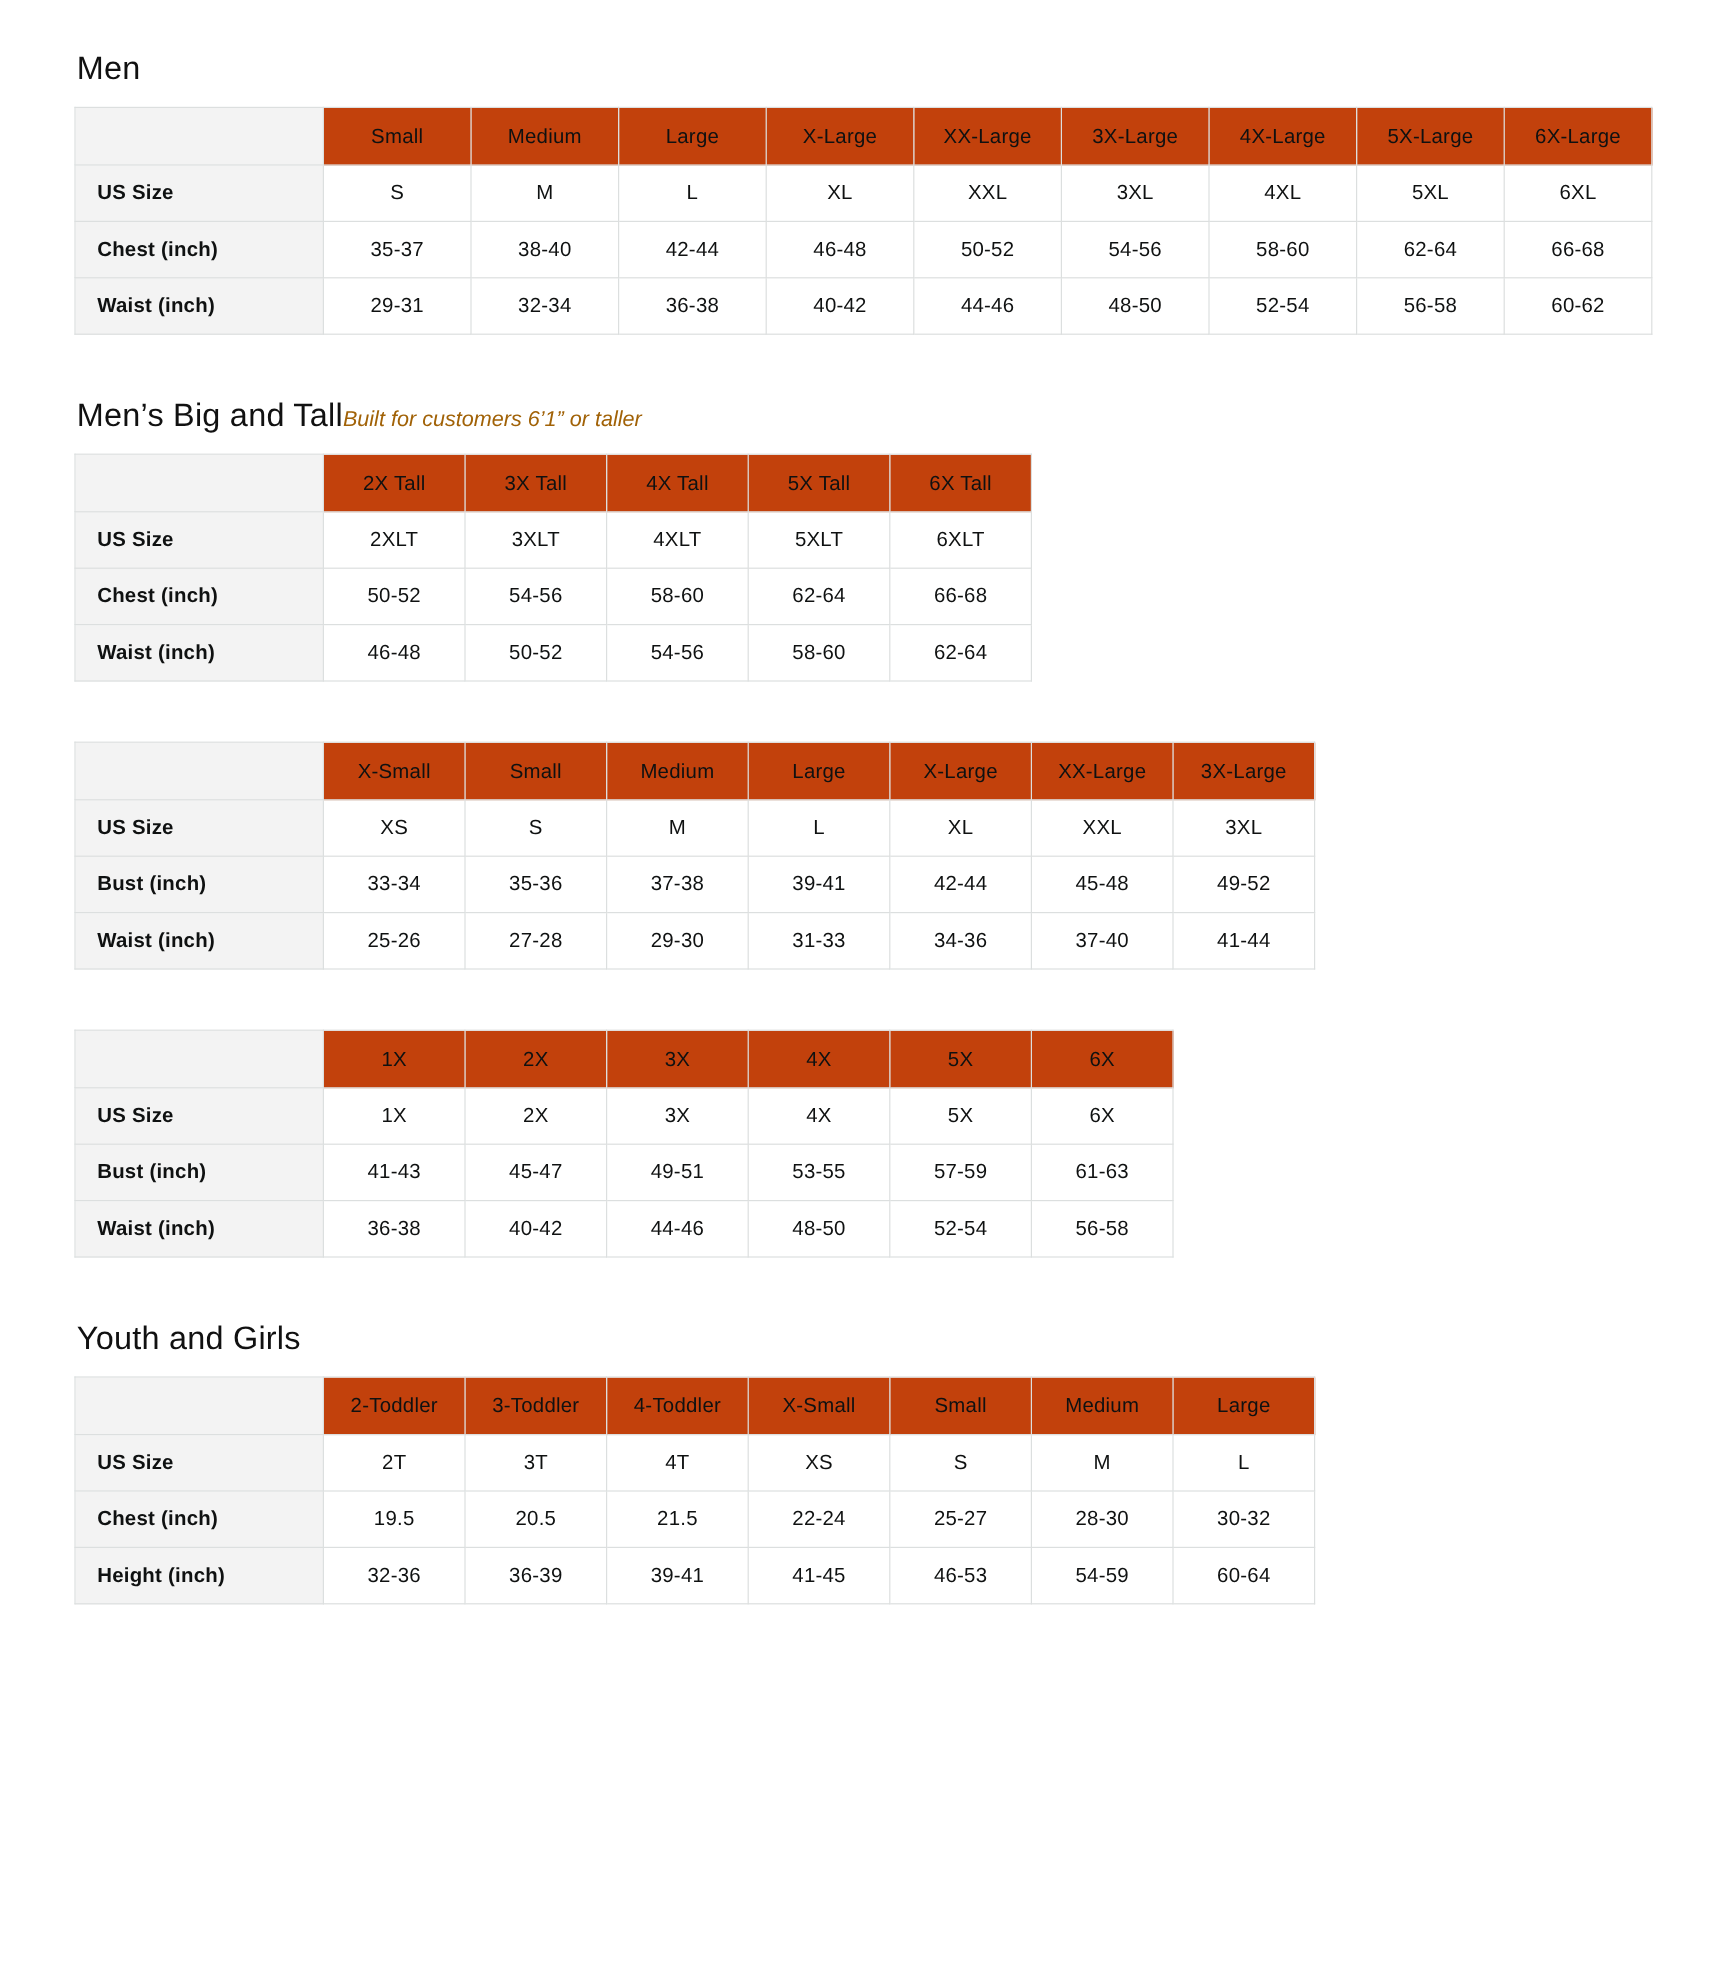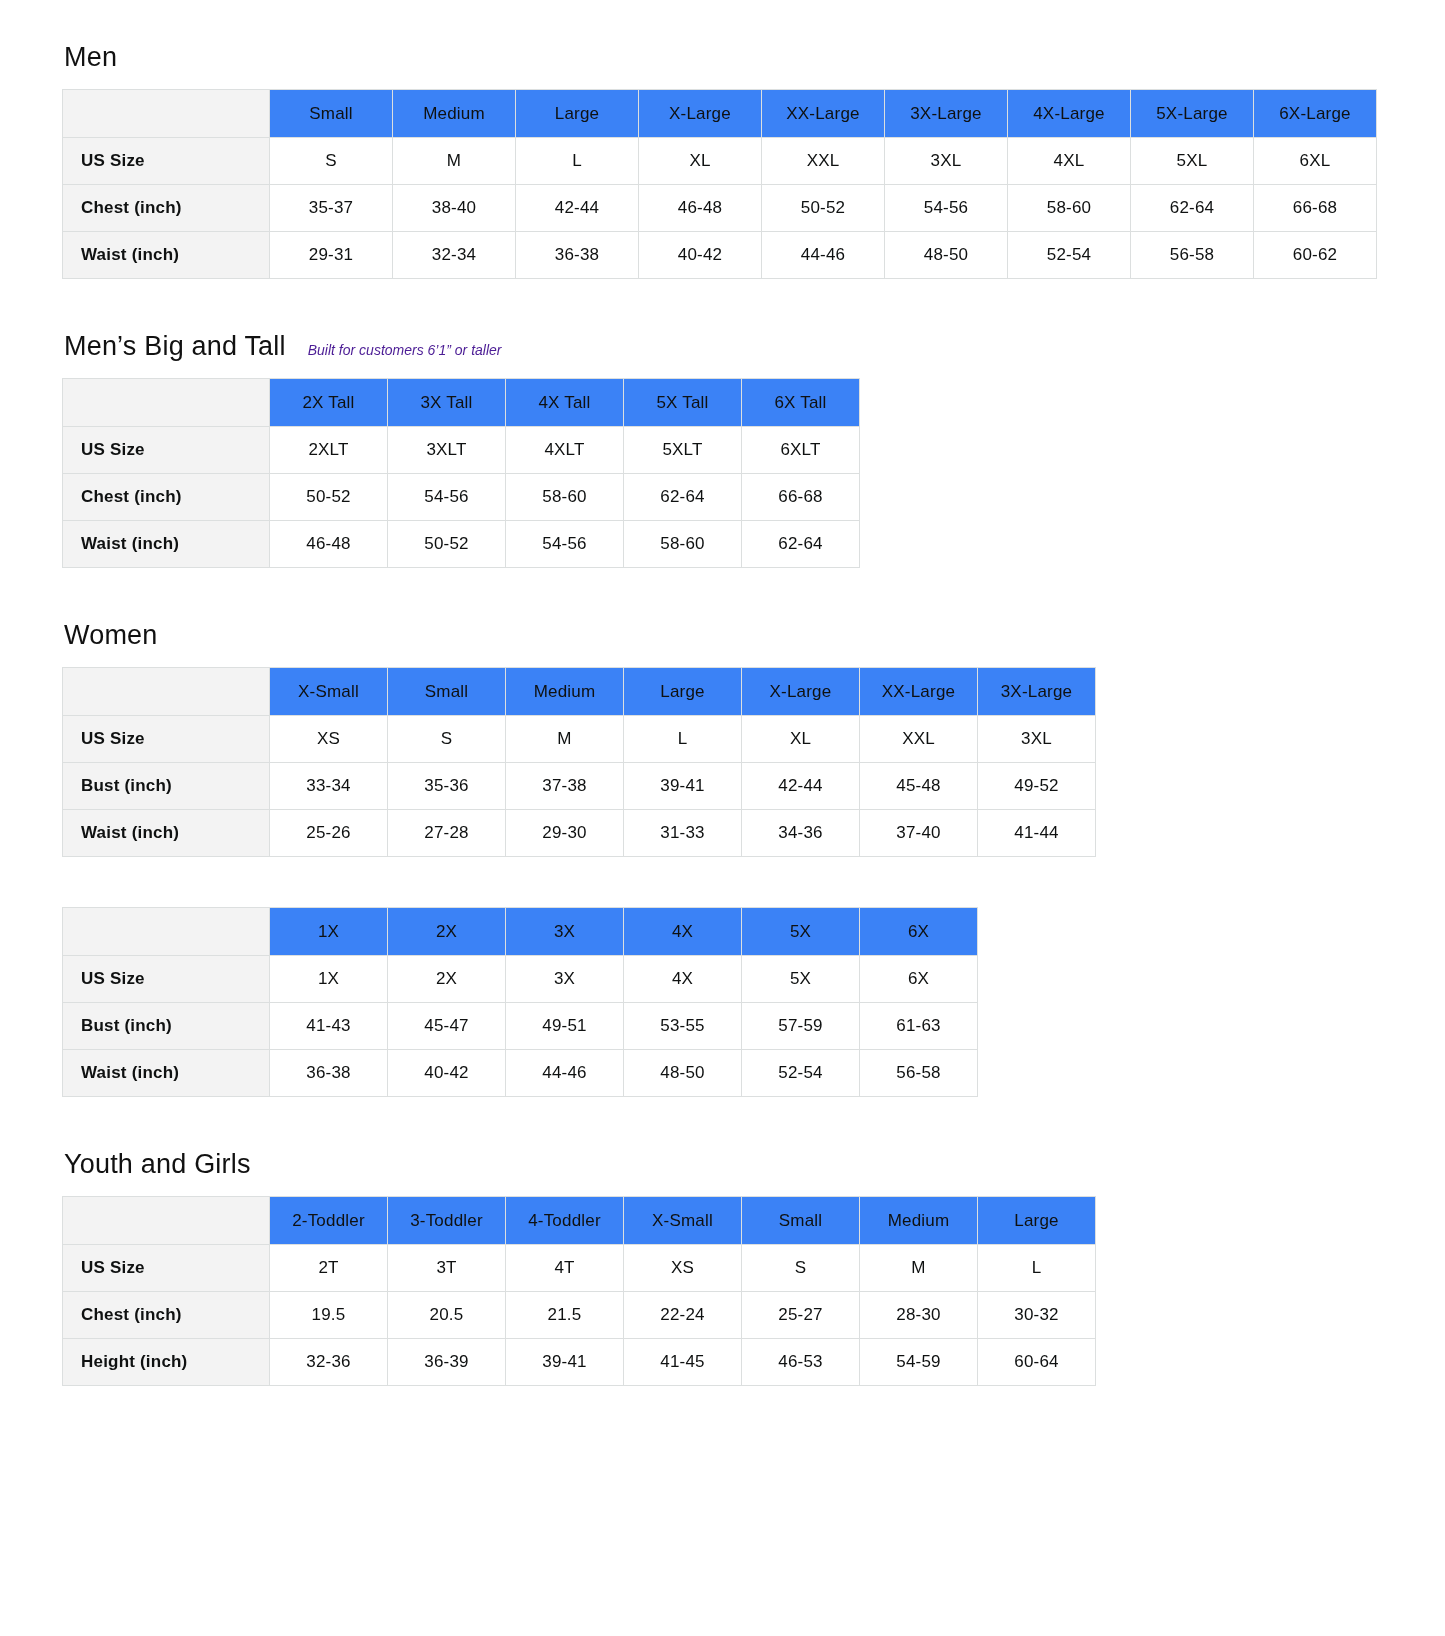--- a/index.html
+++ b/index.html
@@ -25,45 +25,44 @@
     font-size: 27px;
     font-weight: 400;
     color: #111111;
     letter-spacing: 0.2px;
     line-height: 1.3;
   }
   .section-title {
     white-space: pre-wrap;
   }
   .section-subtitle {
-    font-size: 14px;
+    font-size: 18px;
     font-style: italic;
     font-weight: 400;
-    color: #4c1d95;
-    margin-left: 22px;
+    color: #a16207;
     letter-spacing: 0;
   }
   table.size-table {
     border-collapse: collapse;
     table-layout: fixed;
   }
   table.size-table th,
   table.size-table td {
     border: 1px solid #dcdfdf;
     height: 47px;
     font-size: 17px;
     font-weight: 400;
     text-align: center;
     vertical-align: middle;
     padding: 2px 8px;
     color: #0f1111;
     letter-spacing: 0.2px;
   }
   table.size-table thead th {
-    background: #3b82f6;
+    background: #c2410c;
     height: 48px;
   }
   table.size-table th.corner-cell {
     background: #f3f3f3;
   }
   table.size-table th.row-label {
     background: #f3f3f3;
     text-align: left;
     font-weight: 700;
     padding-left: 18px;
@@ -189,21 +188,20 @@
               <td class="size-cell">46-48</td>
               <td class="size-cell">50-52</td>
               <td class="size-cell">54-56</td>
               <td class="size-cell">58-60</td>
               <td class="size-cell">62-64</td>
             </tr>
           </tbody>
         </table>
       </section>
       <section class="size-section">
-        <h2 class="section-heading"><span class="section-title">Women</span></h2>
         <table class="size-table">
           <colgroup>
             <col style="width: 207px;">
             <col style="width: 118px;">
             <col style="width: 118px;">
             <col style="width: 118px;">
             <col style="width: 118px;">
             <col style="width: 118px;">
             <col style="width: 118px;">
             <col style="width: 118px;">

